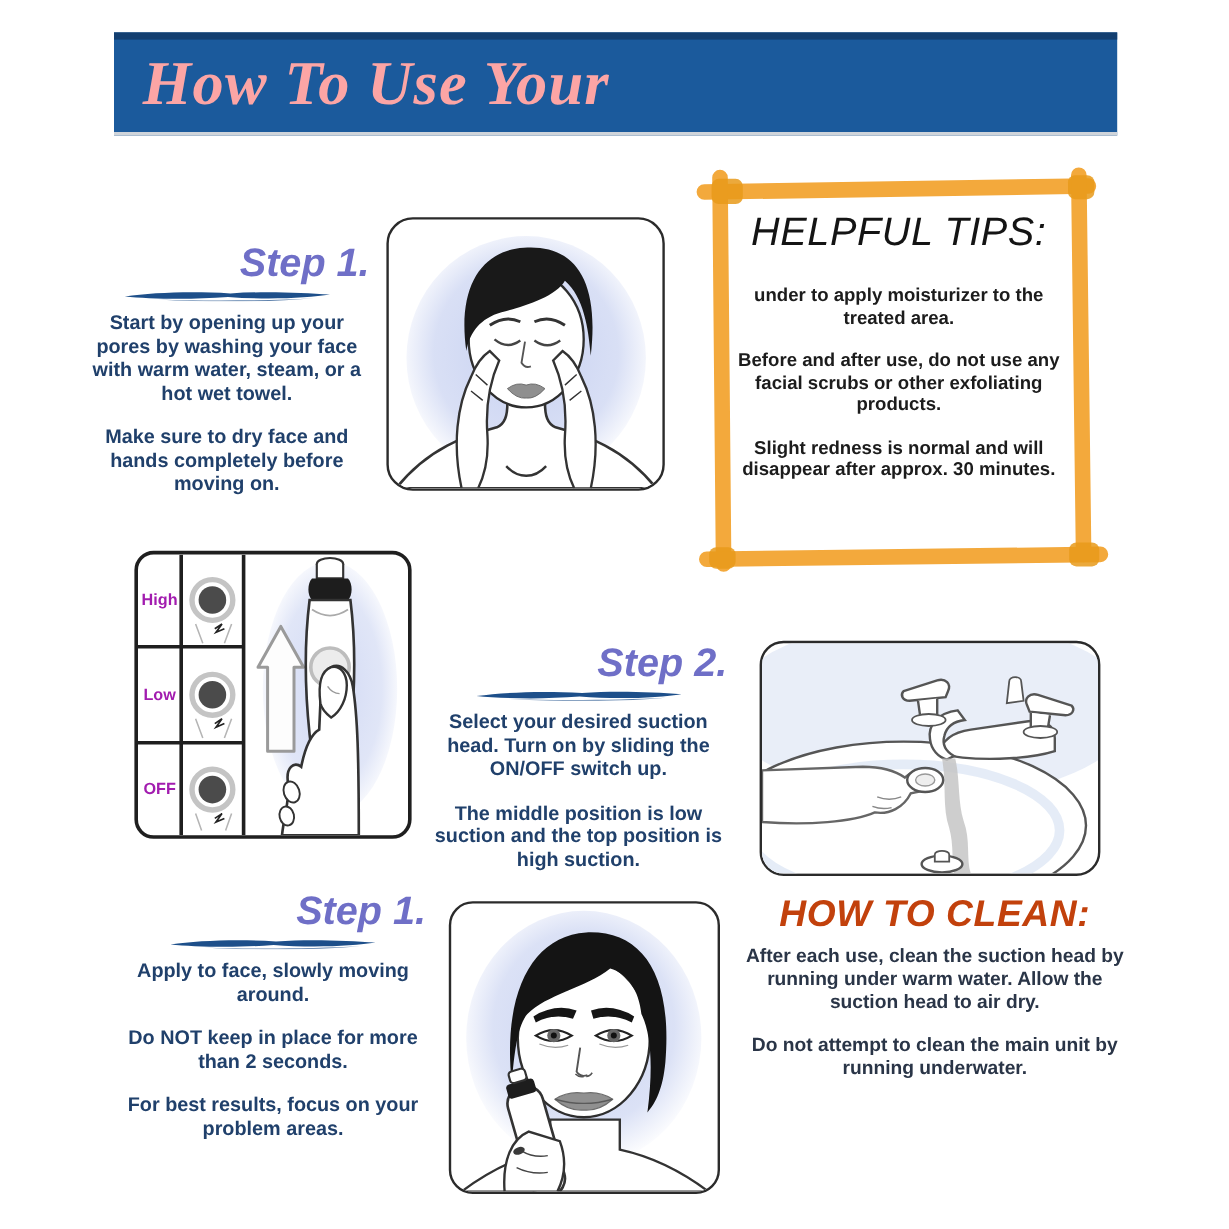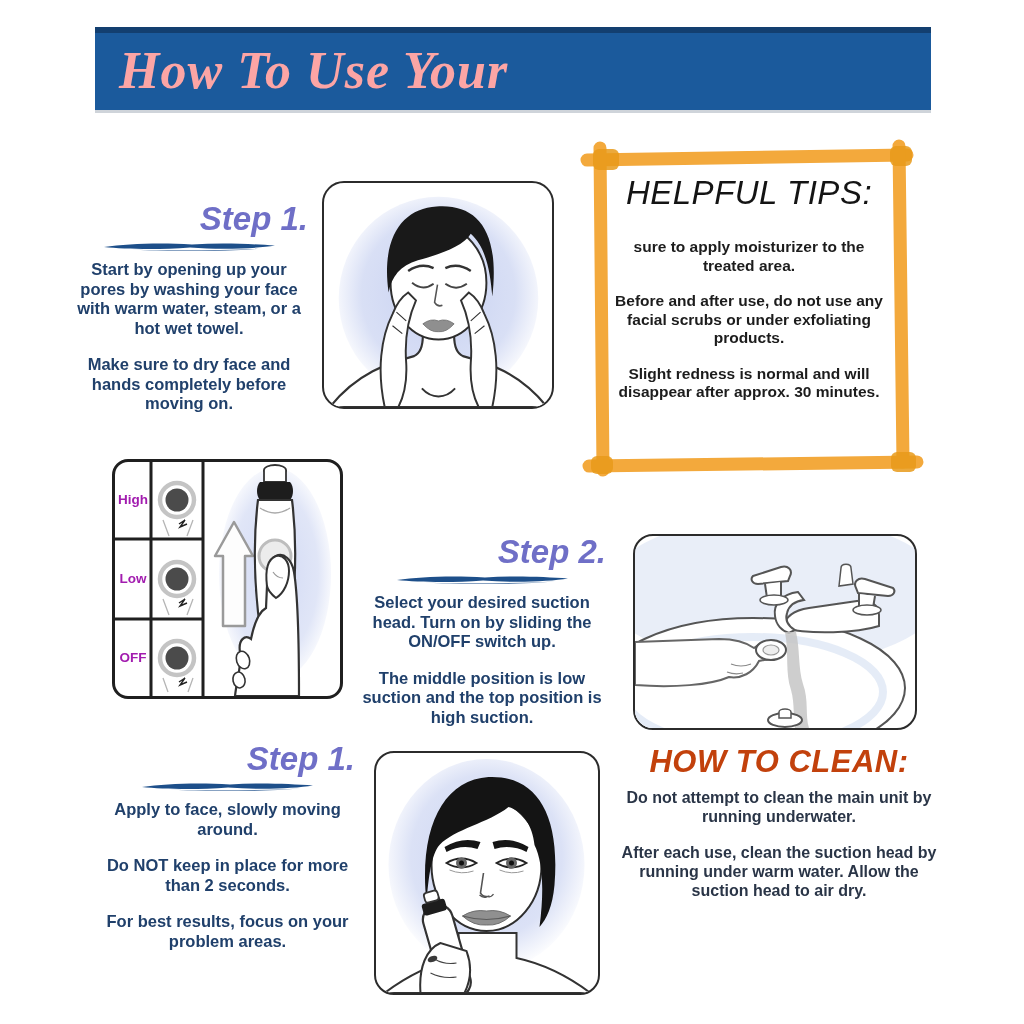--- a/index.html
+++ b/index.html
@@ -106,22 +106,22 @@
       </g>
       <g fill="#e79a1a" opacity="0.85">
         <rect x="20" y="13" width="26" height="21" rx="6"></rect>
         <rect x="317" y="10" width="22" height="20" rx="6"></rect>
         <rect x="18" y="320" width="22" height="18" rx="6"></rect>
         <rect x="318" y="316" width="25" height="20" rx="6"></rect>
       </g>
     </svg>
     <div class="tips-inner">
       <h2>HELPFUL TIPS:</h2>
-      <p>sure to apply moisturizer to the treated area.</p>
-      <p>Before and after use, do not use any facial scrubs or under exfoliating products.</p>
+      <p>under to apply moisturizer to the treated area.</p>
+      <p>Before and after use, do not use any facial scrubs or other exfoliating products.</p>
       <p>Slight redness is normal and will disappear after approx. 30 minutes.</p>
     </div>
   </aside>
 
   <div id="device-panel">
     <svg width="225" height="234" viewBox="0 0 225 234">
       <defs>
         <radialGradient id="gB" cx="50%" cy="50%" r="55%">
           <stop offset="0%" stop-color="#c9d2f2" stop-opacity="0.85"></stop>
           <stop offset="70%" stop-color="#ccd5f2" stop-opacity="0.6"></stop>
@@ -244,17 +244,17 @@
         <rect x="64" y="136" width="14" height="10" rx="3" fill="#fff" stroke="#333" stroke-width="1.8"></rect>
       </g>
       <path d="M44,240 C42,214 50,196 64,190 L90,198 C96,214 94,228 88,240 Z" fill="#fff" stroke="#333" stroke-width="2"></path>
       <path d="M58,206 q10,6 22,4 M54,220 q12,6 26,4" fill="none" stroke="#444" stroke-width="1.2"></path>
       <ellipse cx="56" cy="206" rx="5" ry="3" fill="#3a3a3a" transform="rotate(-20 56 206)"></ellipse>
     </svg>
   </div>
 
   <section id="clean-block">
     <h2>HOW TO CLEAN:</h2>
+    <p>After each use, clean the suction head by running under warm water. Allow the suction head to air dry.</p>
     <p>Do not attempt to clean the main unit by running underwater.</p>
-    <p>After each use, clean the suction head by running under warm water. Allow the suction head to air dry.</p>
   </section>
 
 </div>
 
 </body></html>

